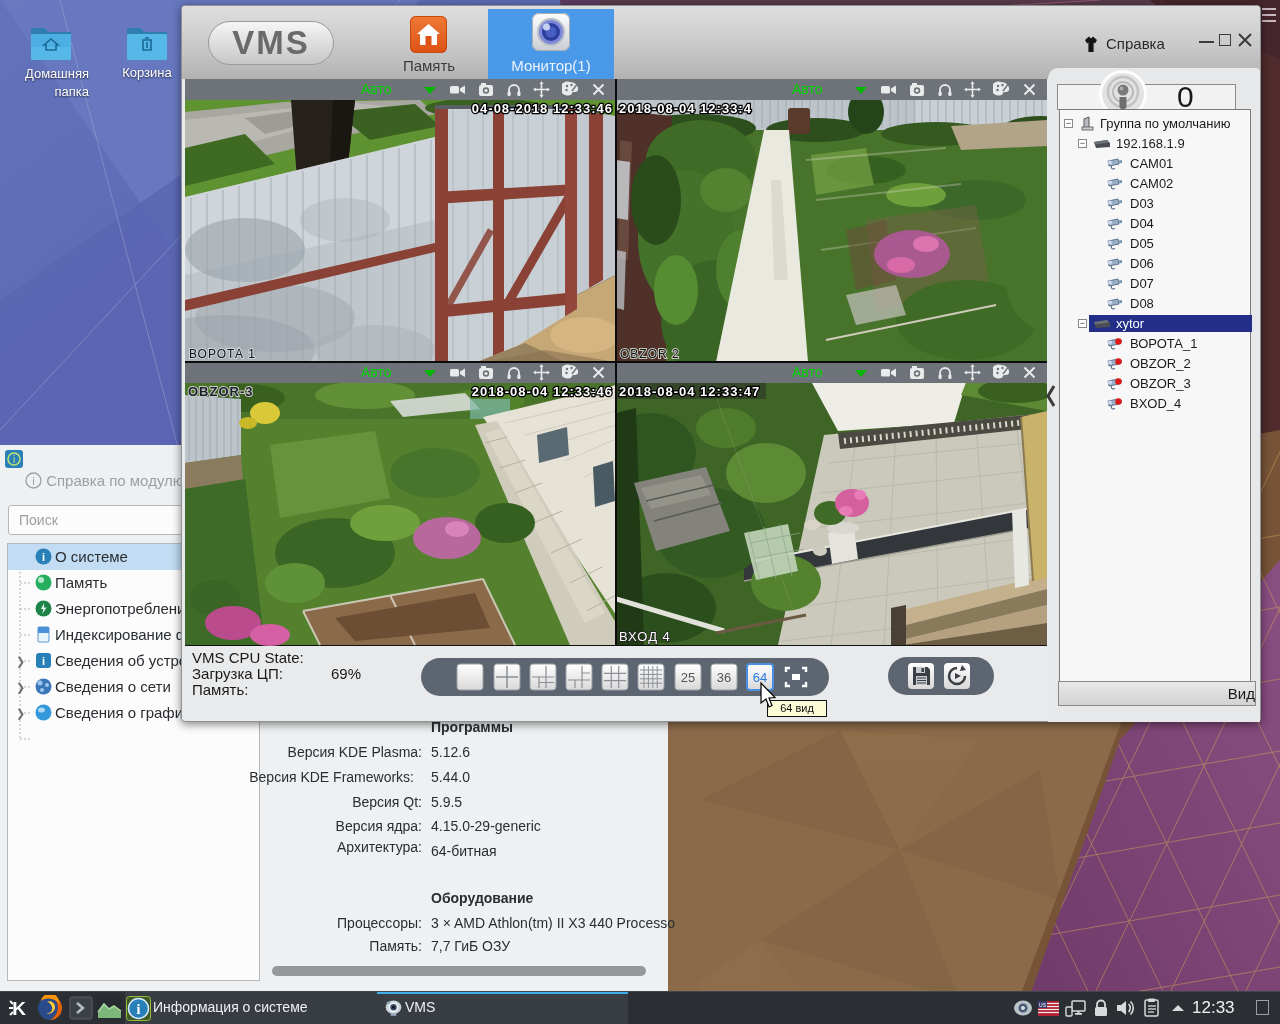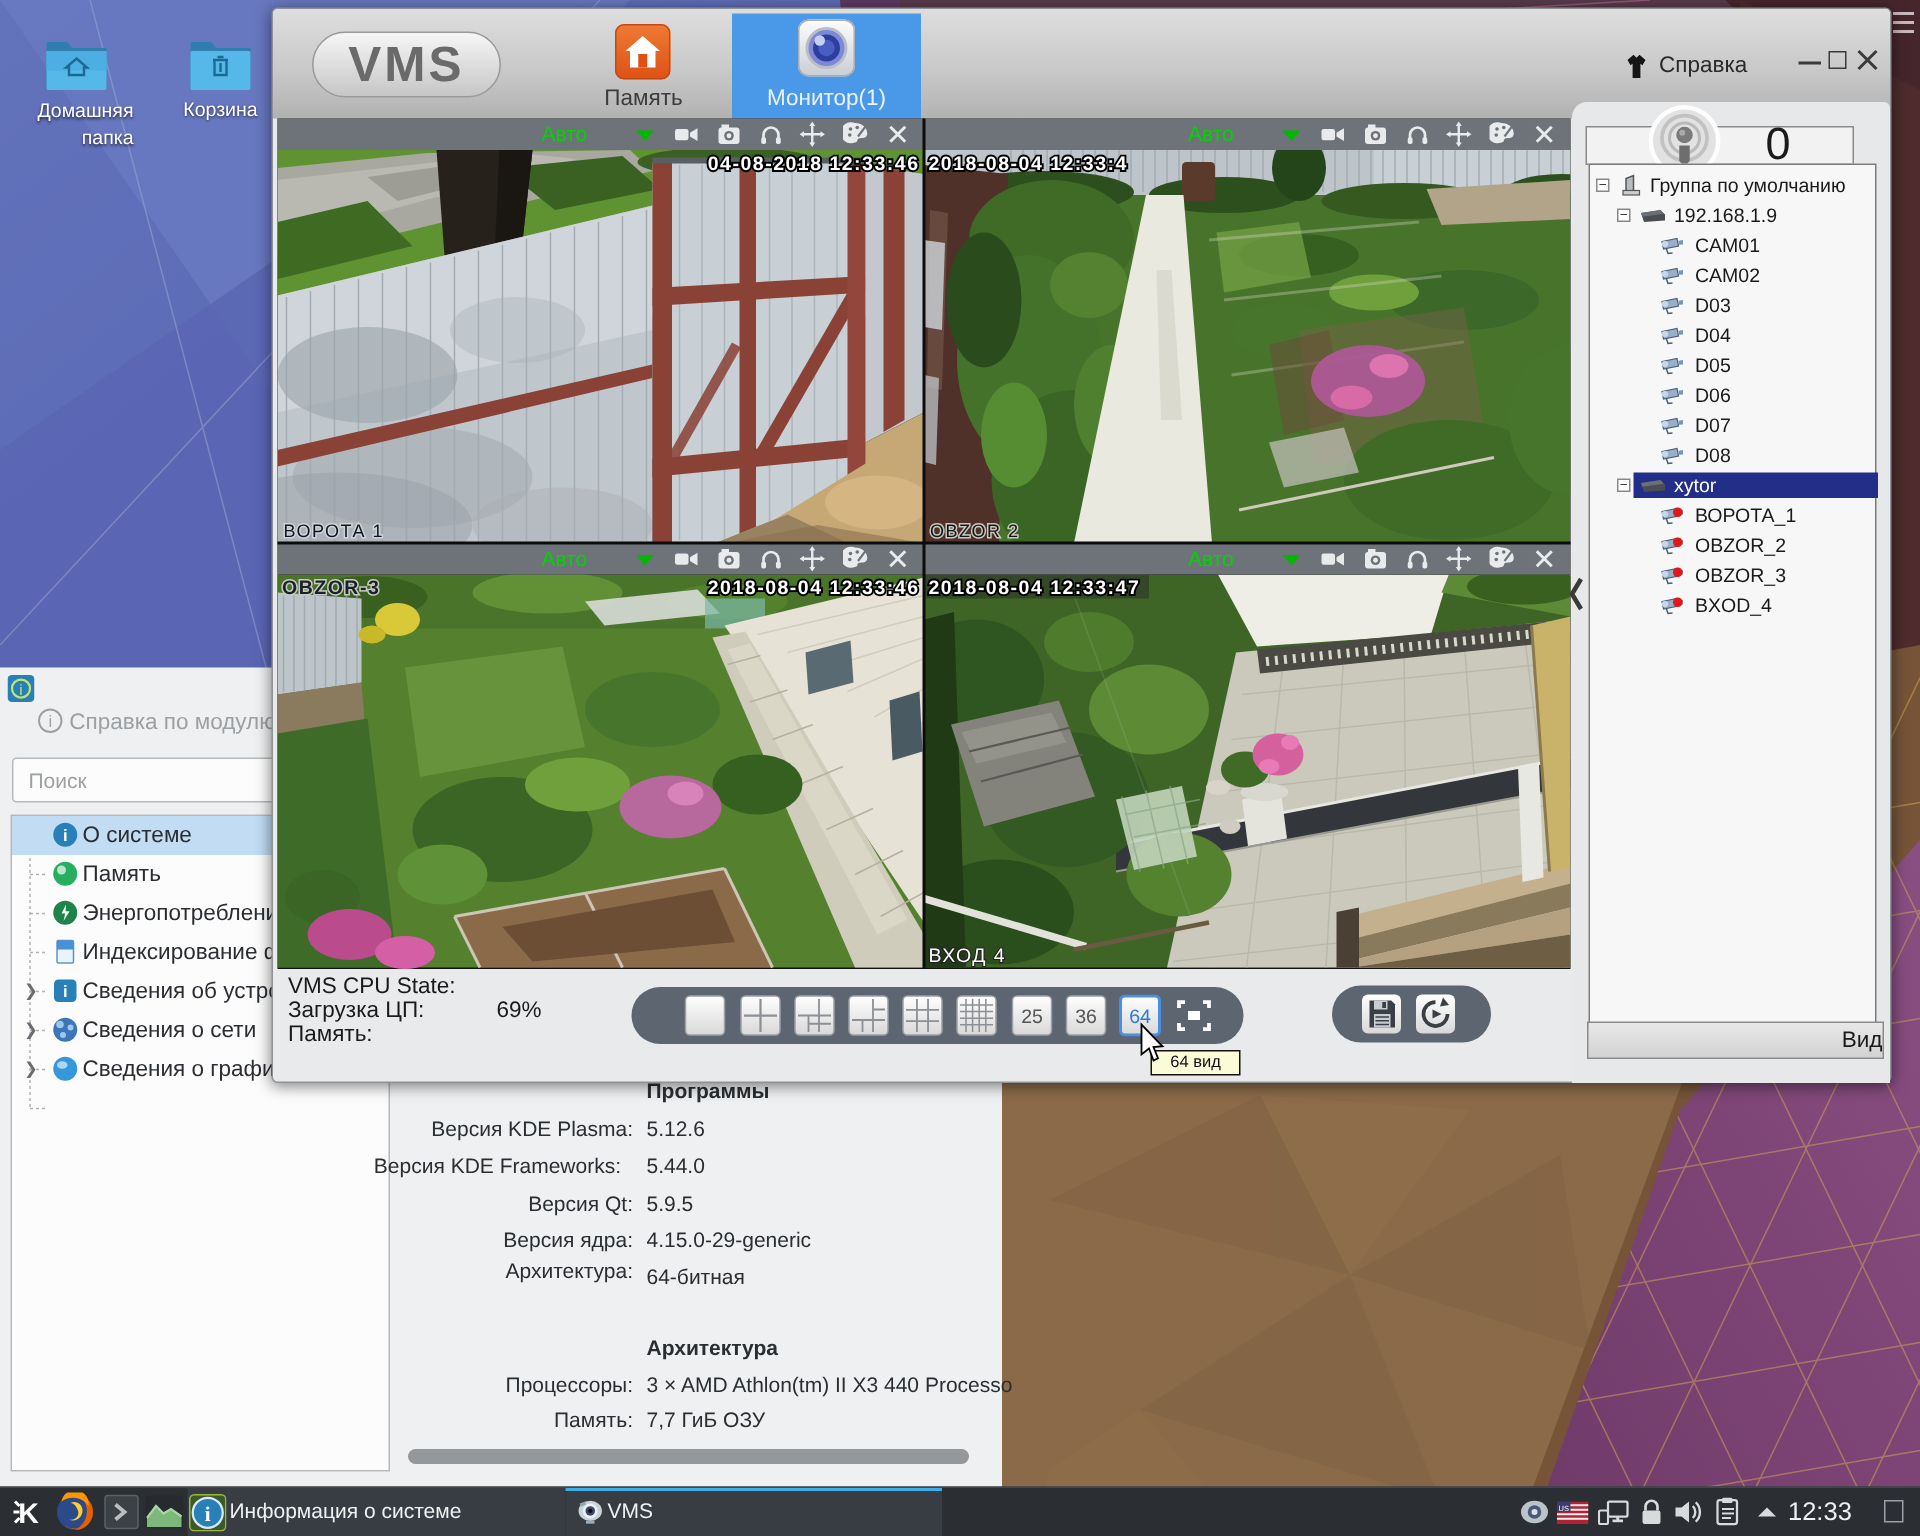--- a/index.html
+++ b/index.html
@@ -190,21 +190,21 @@
     <div style="position:absolute;right:246px;white-space:nowrap;top:299px;">Версия KDE Plasma:</div>
         <div style="position:absolute;left:169px;white-space:nowrap;top:299px">5.12.6</div>
     <div style="position:absolute;right:254px;white-space:nowrap;top:324px;">Версия KDE Frameworks:</div>
         <div style="position:absolute;left:169px;white-space:nowrap;top:324px">5.44.0</div>
     <div style="position:absolute;right:246px;white-space:nowrap;top:349px;">Версия Qt:</div>
         <div style="position:absolute;left:169px;white-space:nowrap;top:349px">5.9.5</div>
     <div style="position:absolute;right:246px;white-space:nowrap;top:373px;">Версия ядра:</div>
         <div style="position:absolute;left:169px;white-space:nowrap;top:373px">4.15.0-29-generic</div>
     <div style="position:absolute;right:246px;white-space:nowrap;top:394px;">Архитектура:</div>
         <div style="position:absolute;left:169px;white-space:nowrap;top:398px">64-битная</div>
-    <div style="position:absolute;left:169px;white-space:nowrap;top:445px;font-weight:bold">Архитектура</div>
+    <div style="position:absolute;left:169px;white-space:nowrap;top:445px;font-weight:bold">Оборудование</div>
     <div style="position:absolute;right:246px;white-space:nowrap;top:470px;">Процессоры:</div>
         <div style="position:absolute;left:169px;white-space:nowrap;top:470px">3 × AMD Athlon(tm) II X3 440 Processo</div>
     <div style="position:absolute;right:246px;white-space:nowrap;top:493px;">Память:</div>
         <div style="position:absolute;left:169px;white-space:nowrap;top:493px">7,7 ГиБ ОЗУ</div>
     <div style="position:absolute;left:10px;top:521px;width:374px;height:10px;background:#95989b;border-radius:5px"></div>
   </div>
 </div>
 
 <div id="vms" class="abs" style="left:181px;top:5px;width:1080px;height:717px;background:#e9eaeb;border-radius:4px;box-shadow:0 2px 10px rgba(0,0,0,.5);border:1px solid #8f9294">
 

